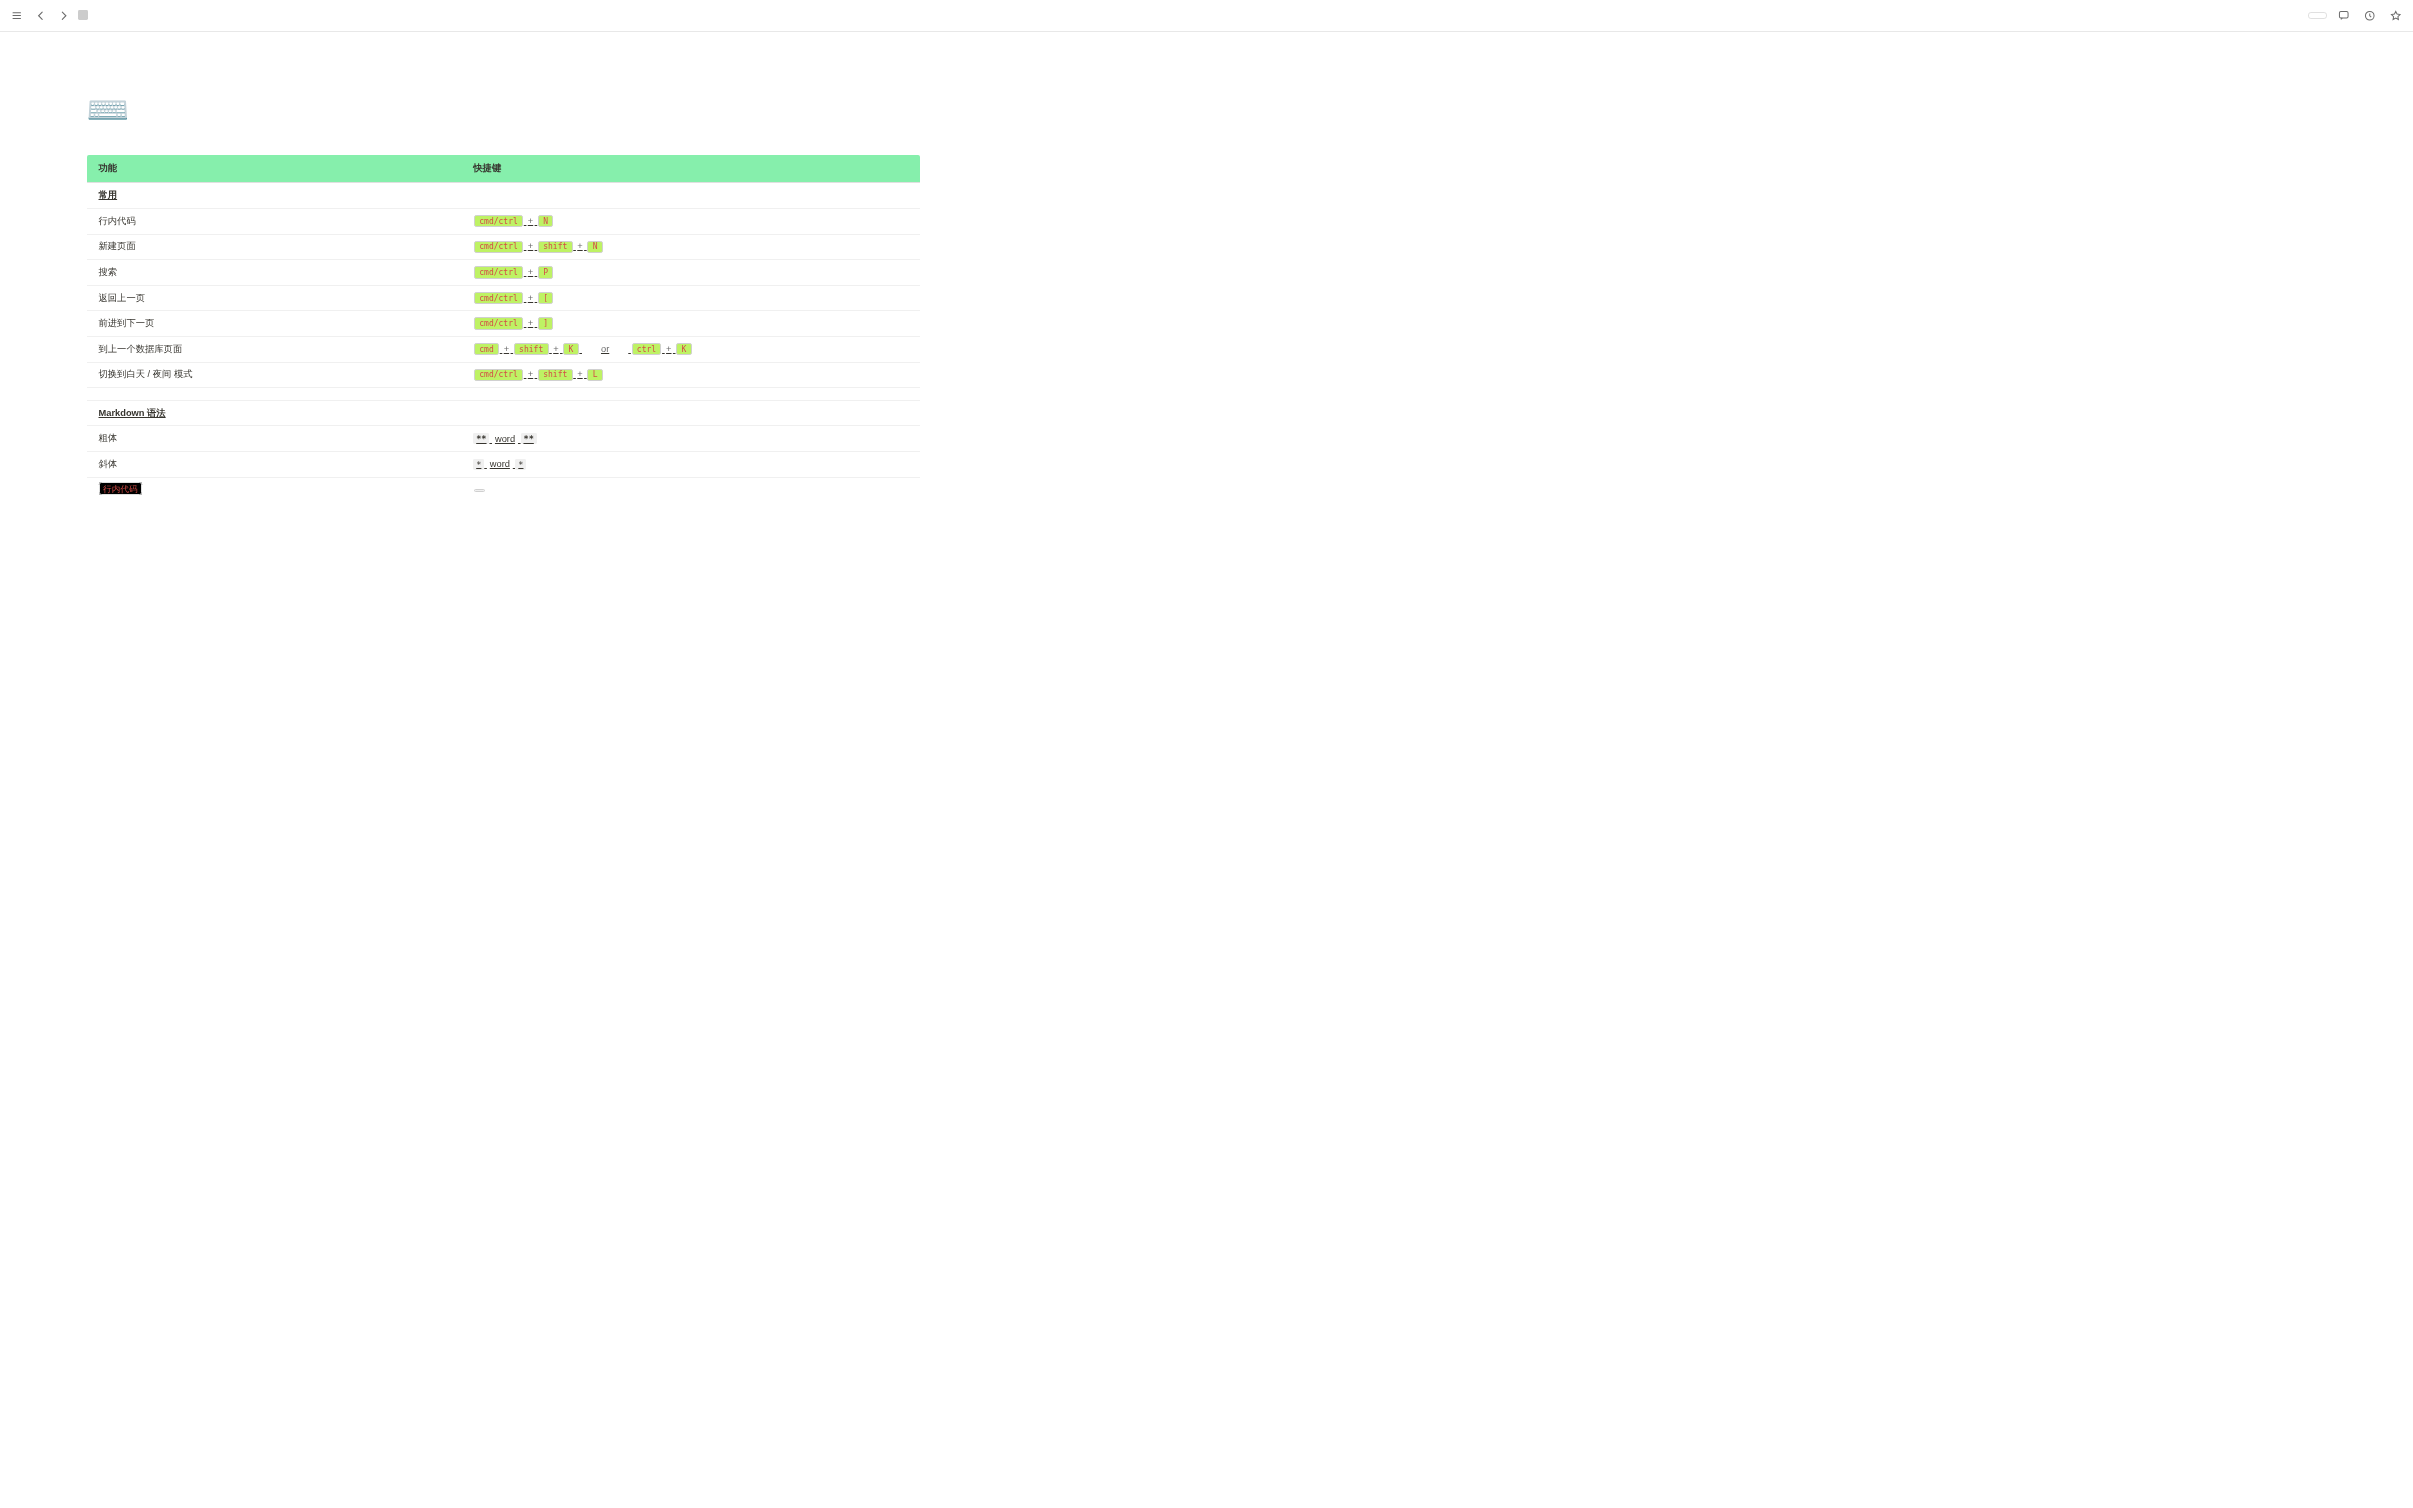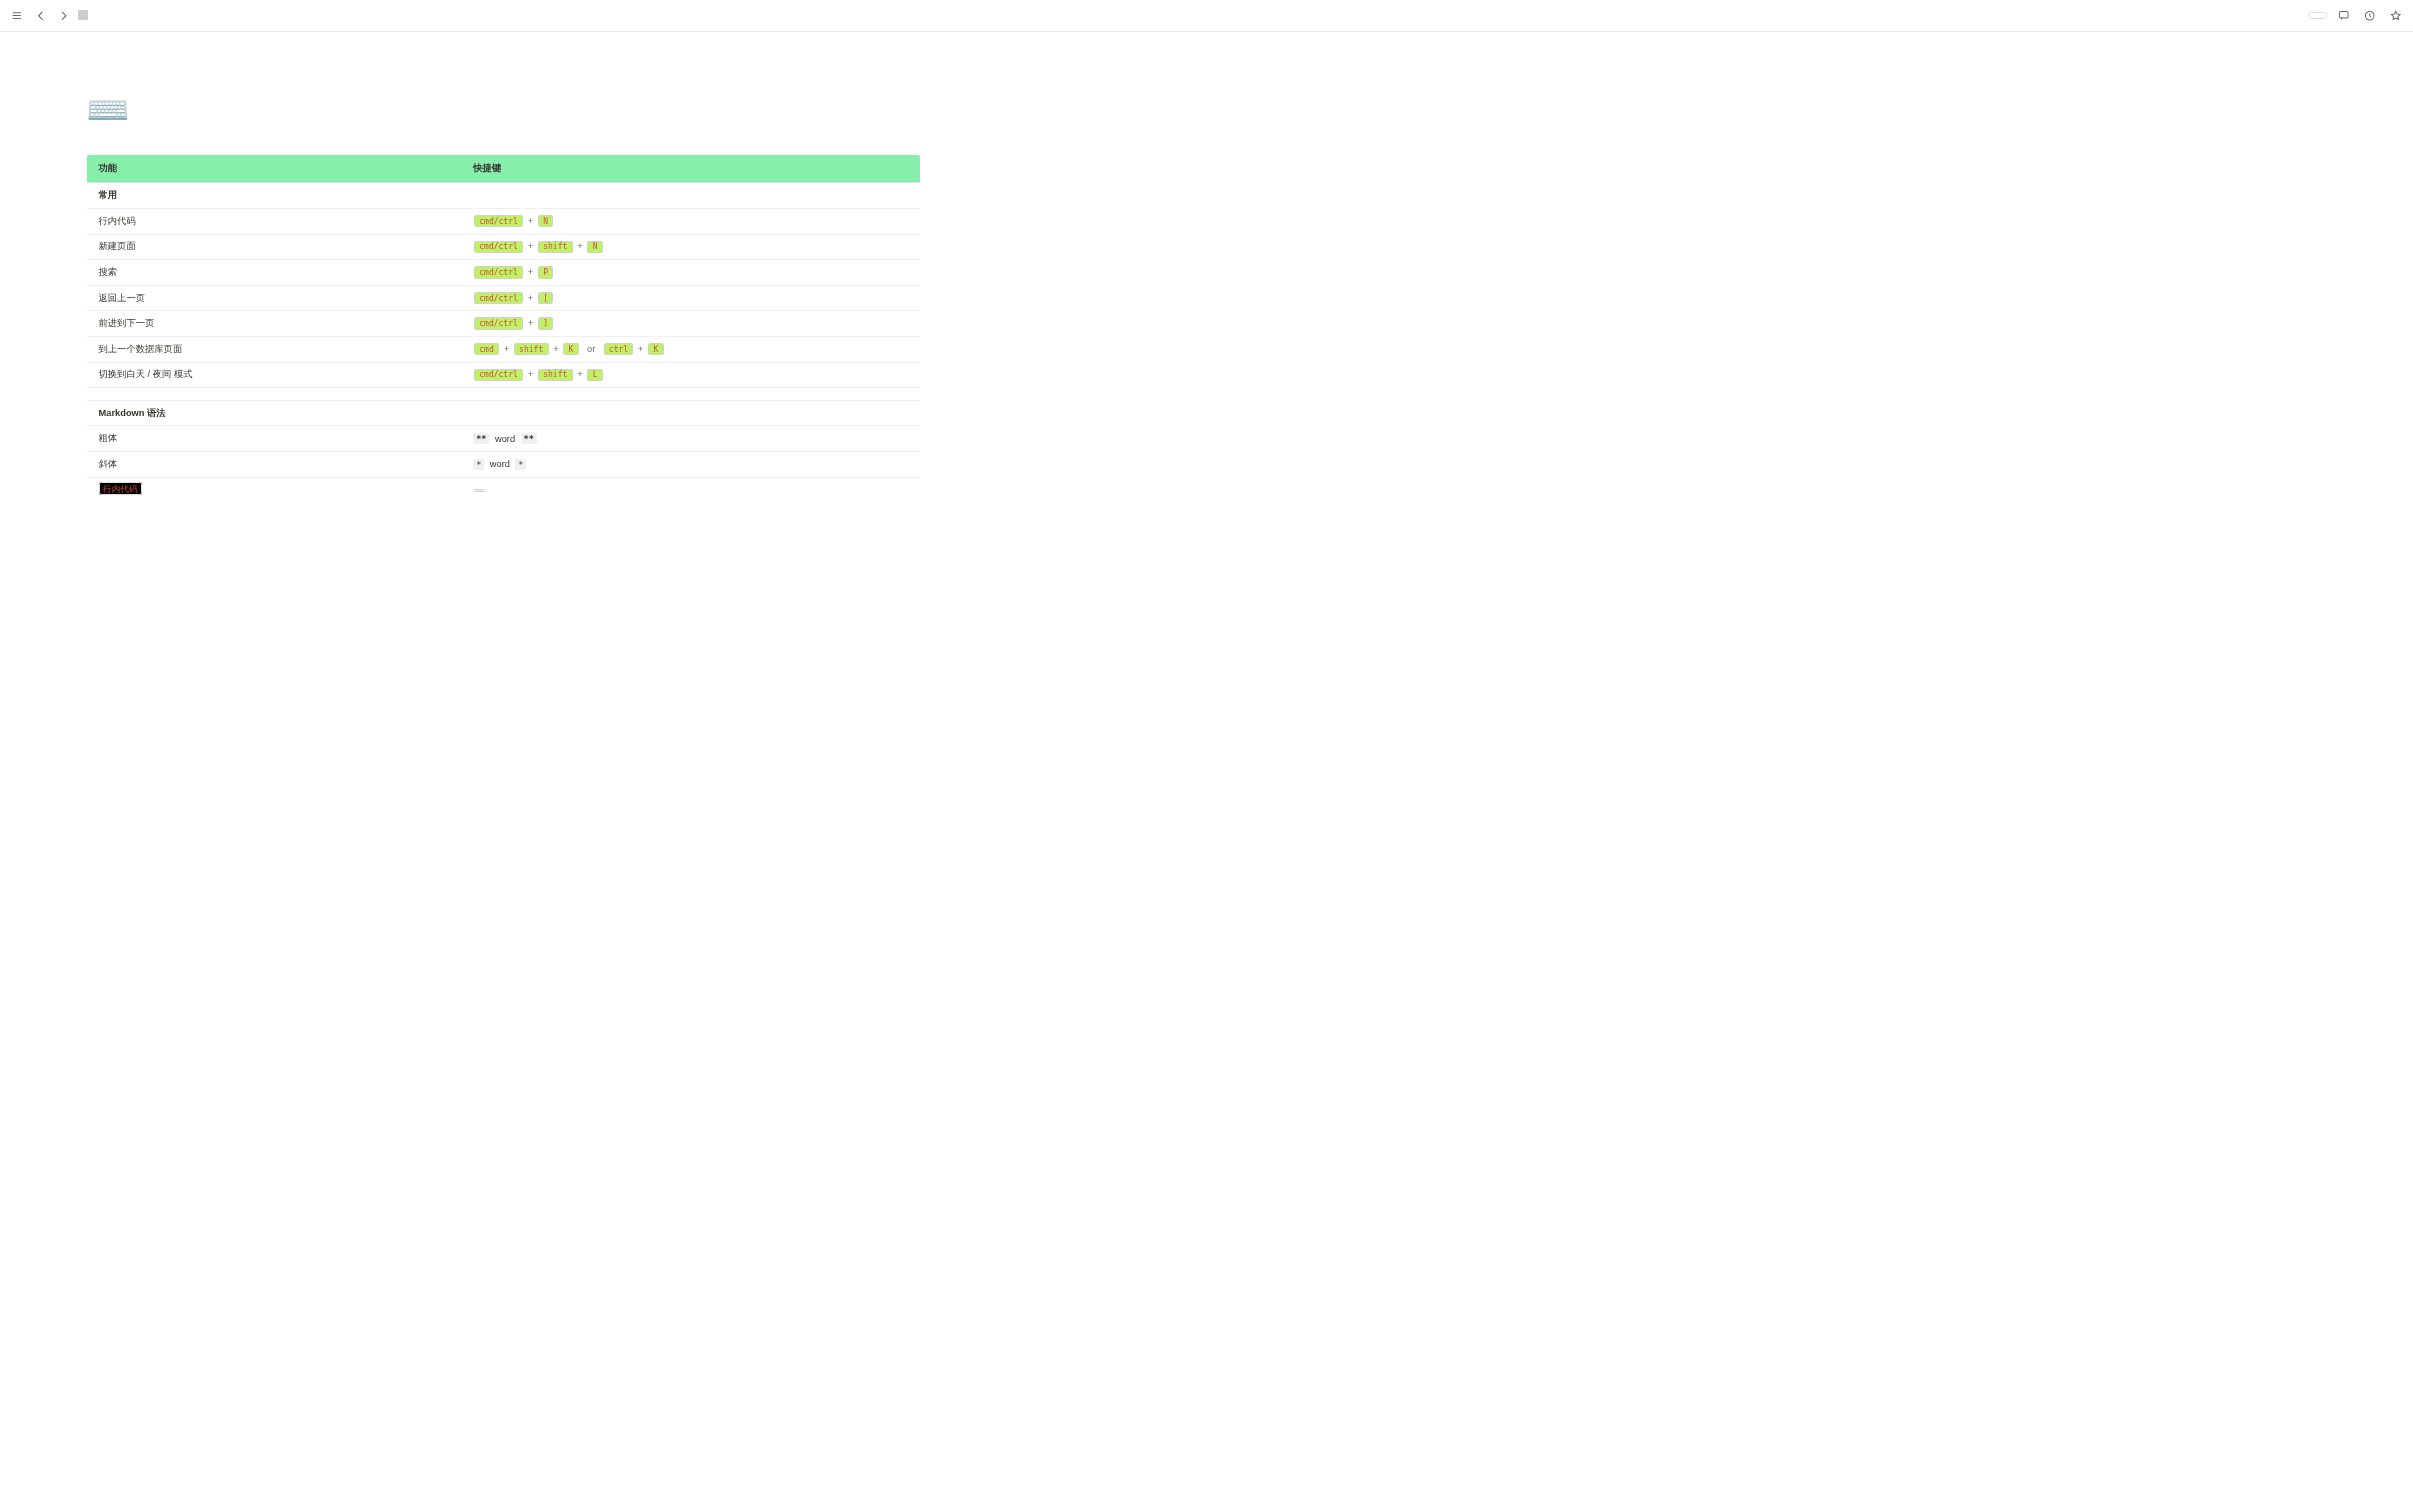--- a/index.html
+++ b/index.html
@@ -127,20 +127,21 @@
     .shortcut-table tbody tr:last-child td {
       border-bottom: none;
     }
 
     .shortcut-table tbody tr td:first-child {
       color: #37352f;
     }
 
     .shortcut-table tbody tr td:last-child {
       color: #37352f;
+      text-decoration: underline;
     }
 
     
     .section-row td {
       background: #fff;
       font-weight: 600;
       padding-top: 10px;
     }
 
     
@@ -162,21 +163,21 @@
       border: 0.7px solid #d0d0d0;
       border-radius: 2.2px;
       padding: 0.7px 4.3px;
       font-size: 8px;
       font-family: monospace;
       color: #37352f;
       margin: 0 0.7px;
     }
 
     .plus { color: #6b6b6b; margin: 0 1.4px; }
-    .or-text { color: #6b6b6b; margin: 0 5px; }
+    .or-text { color: #6b6b6b; margin: 0 19px; }
 
     
     .inline-code {
       background: #000000;
       border-radius: 2.2px;
       padding: 0.7px 3.6px;
       font-family: monospace;
       font-size: 8.6px;
       color: #d44c47;
       border: 0.7px solid #e0e0e0;

